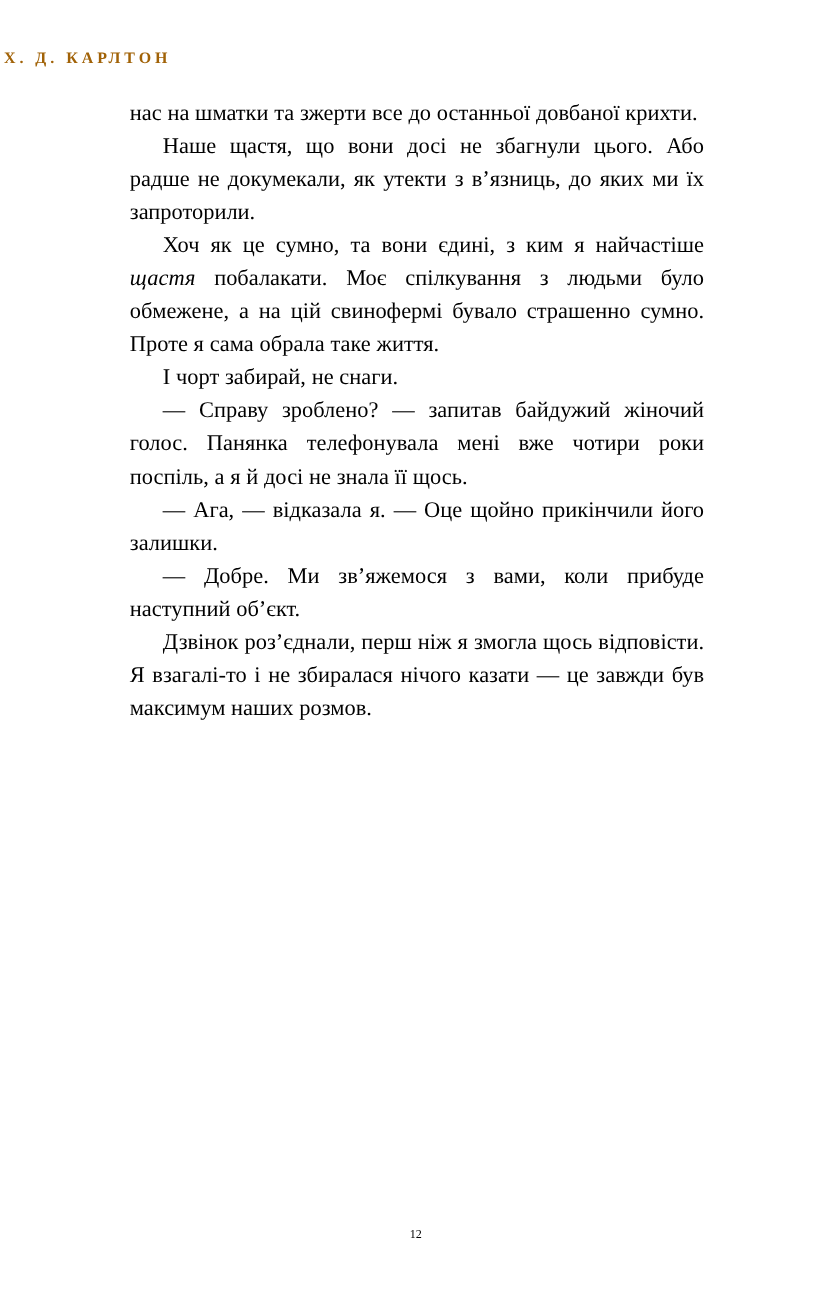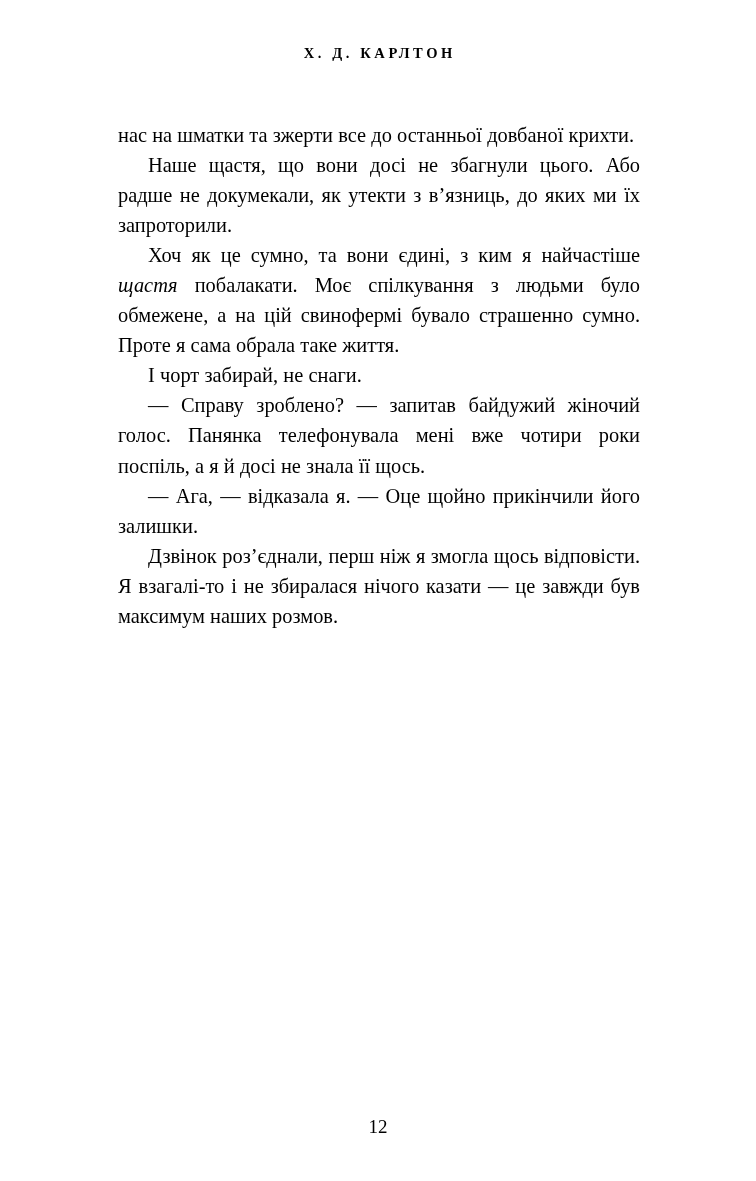--- a/index.html
+++ b/index.html
@@ -24,35 +24,35 @@
     display: flex;
     flex-direction: column;
   }
 
   
   .running-head {
     position: absolute;
     top: 46px;
     left: 0;
     right: 0;
-    text-align: center;
+    text-align: left;
     font-size: 14.5px;
     letter-spacing: 3.6px;
     font-weight: 700;
     text-transform: uppercase;
-    color: #000000;
+    color: #a16207;
     line-height: 1;
     text-indent: 3.6px;
   }
 
   
   .text-column {
     position: absolute;
     left: 118px;
-    top: 120px;
+    top: 88px;
     width: 522px;
   }
 
   .para {
     margin: 0;
     font-size: 20.4px;
     line-height: 30.05px;
     text-align: justify;
     text-justify: inter-word;
     text-indent: 30px;
@@ -69,37 +69,38 @@
     font-style: italic;
   }
 
   
   .folio {
     position: absolute;
     left: 0;
     right: 0;
     top: 1117px;
     text-align: center;
-    font-size: 19px;
+    font-size: 11px;
     line-height: 1;
     color: #000000;
   }
 </style>
 </head>
 <body>
 
 <div class="page">
 
   <div class="running-head">Х. Д. КАРЛТОН</div>
 
   <div class="text-column">
       <p class="para no-indent">нас на шматки та зжерти все до останньої довбаної крихти.</p>
       <p class="para">Наше щастя, що вони досі не збагнули цього. Або радше не докумекали, як утекти з в’язниць, до яких ми їх запроторили.</p>
       <p class="para">Хоч як це сумно, та вони єдині, з ким я найчастіше <em>щастя</em> побалакати. Моє спілкування з людьми було обмежене, а на цій свинофермі бувало страшенно сумно. Проте я сама обрала таке життя.</p>
       <p class="para">І чорт забирай, не снаги.</p>
       <p class="para">— Справу зроблено? — запитав байдужий жіночий голос. Панянка телефонувала мені вже чотири роки поспіль, а я й досі не знала її щось.</p>
       <p class="para">— Ага, — відказала я. — Оце щойно прикінчили його залишки.</p>
+      <p class="para">— Добре. Ми зв’яжемося з вами, коли прибуде наступний об’єкт.</p>
       <p class="para">Дзвінок роз’єднали, перш ніж я змогла щось відповісти. Я взагалі-то і не збиралася нічого казати — це завжди був максимум наших розмов.</p>
     </div>
 
   <div class="folio">12</div>
 
 </div>
 
 </body></html>

